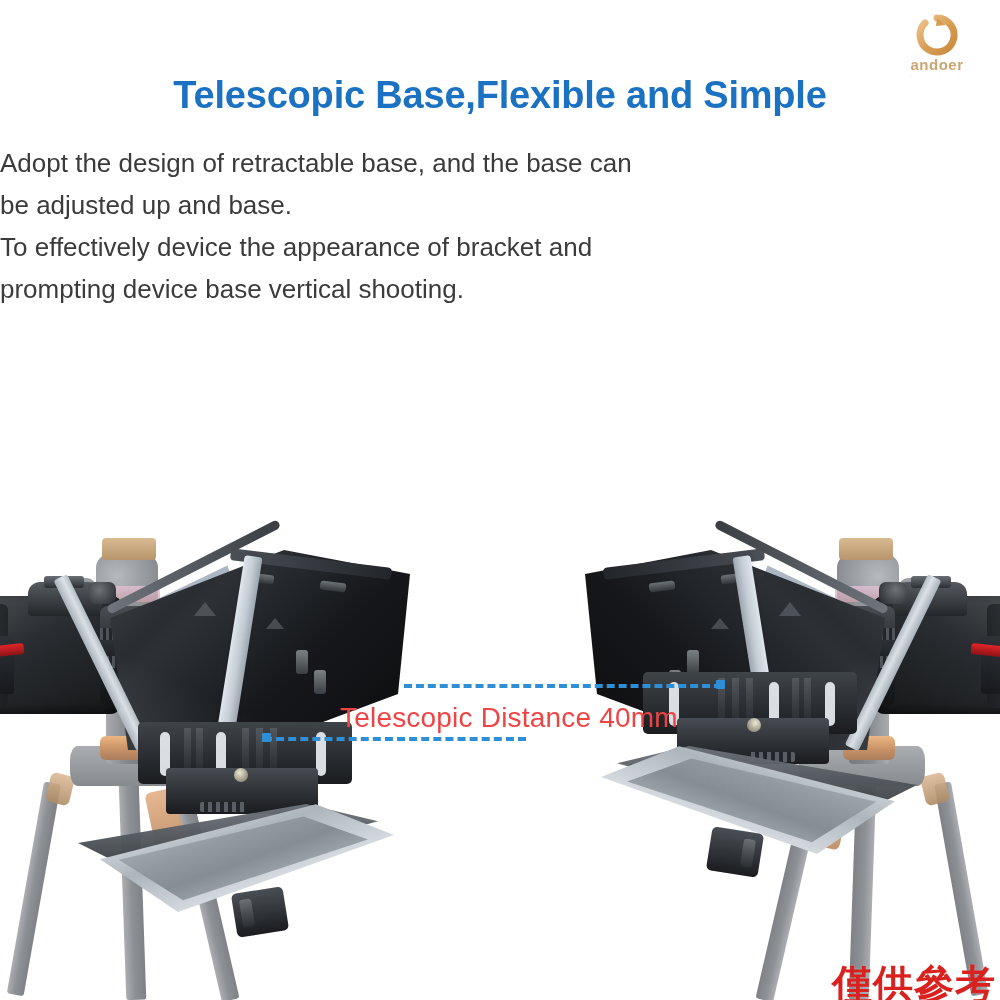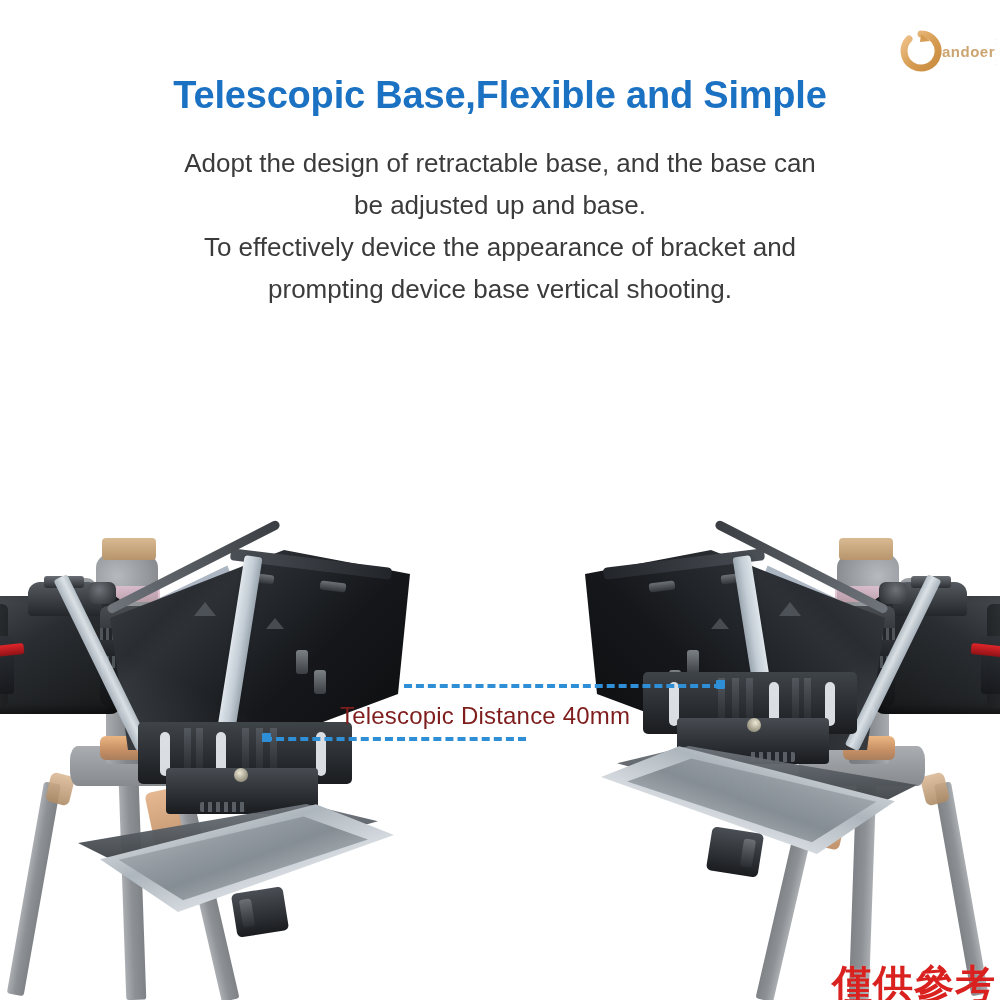--- a/index.html
+++ b/index.html
@@ -6,23 +6,23 @@
   html,body { width:1000px; height:1000px; }
   body {
     background:#ffffff;
     font-family:"Liberation Sans", sans-serif;
     position:relative;
     overflow:hidden;
   }
 
   
   .brand {
-    position:absolute; top:14px; right:14px;
+    position:absolute; top:14px; right:20px;
     width:86px; height:74px;
-    display:flex; flex-direction:row;
+    display:flex; flex-direction:column;
     align-items:center; justify-content:flex-start;
   }
   .brand-ring {
     width:42px; height:42px; position:relative;
   }
   .brand-ring svg { display:block; }
   .brand-word {
     font-size:15px; letter-spacing:.5px;
     color:#c9a06a; font-weight:600;
     margin-top:1px; line-height:1;
@@ -39,21 +39,20 @@
     text-align:center;
     font-size:38px; font-weight:bold;
     color:#1b71c2;
     letter-spacing:-0.2px;
     white-space:nowrap;
   }
 
   
   .copy {
     position:absolute; top:142px; left:0; width:1000px;
-    text-align:center;
     color:#3b3b3b;
     font-size:26px;
     line-height:42px;
   }
   .copy .ln { display:block; }
 
   
   .stage { position:absolute; left:0; top:430px; width:1000px; height:570px; }
 
   
@@ -314,21 +313,21 @@
   }
   .dash.upper { left:404px; top:684px; width:318px; }
   .dash.lower { left:264px; top:737px; width:262px; }
   .dash-cap {
     position:absolute; width:9px; height:9px; background:#2e8fd6; border-radius:1px;
   }
   .dash-cap.c-up { left:716px; top:680px; }
   .dash-cap.c-low { left:262px; top:733px; }
   .callout-label {
     position:absolute; left:340px; top:702px; width:320px;
-    font-size:24px; color:#7f1d1d; letter-spacing:.2px; white-space:nowrap;
+    font-size:28px; color:#ef4444; letter-spacing:.2px; white-space:nowrap;
   }
 
   
   .watermark {
     position:absolute; right:4px; bottom:-4px;
     font-size:40px; font-weight:bold;
     color:#d9221f;
     font-family:"DejaVu Sans", sans-serif;
     letter-spacing:1px;
     text-shadow:0 0 2px rgba(255,255,255,.35);

